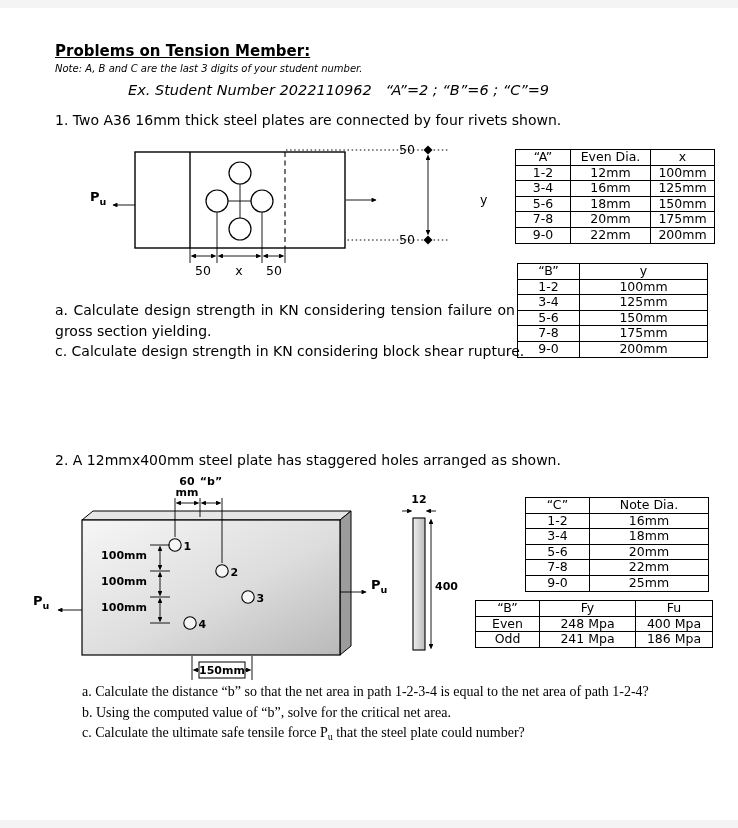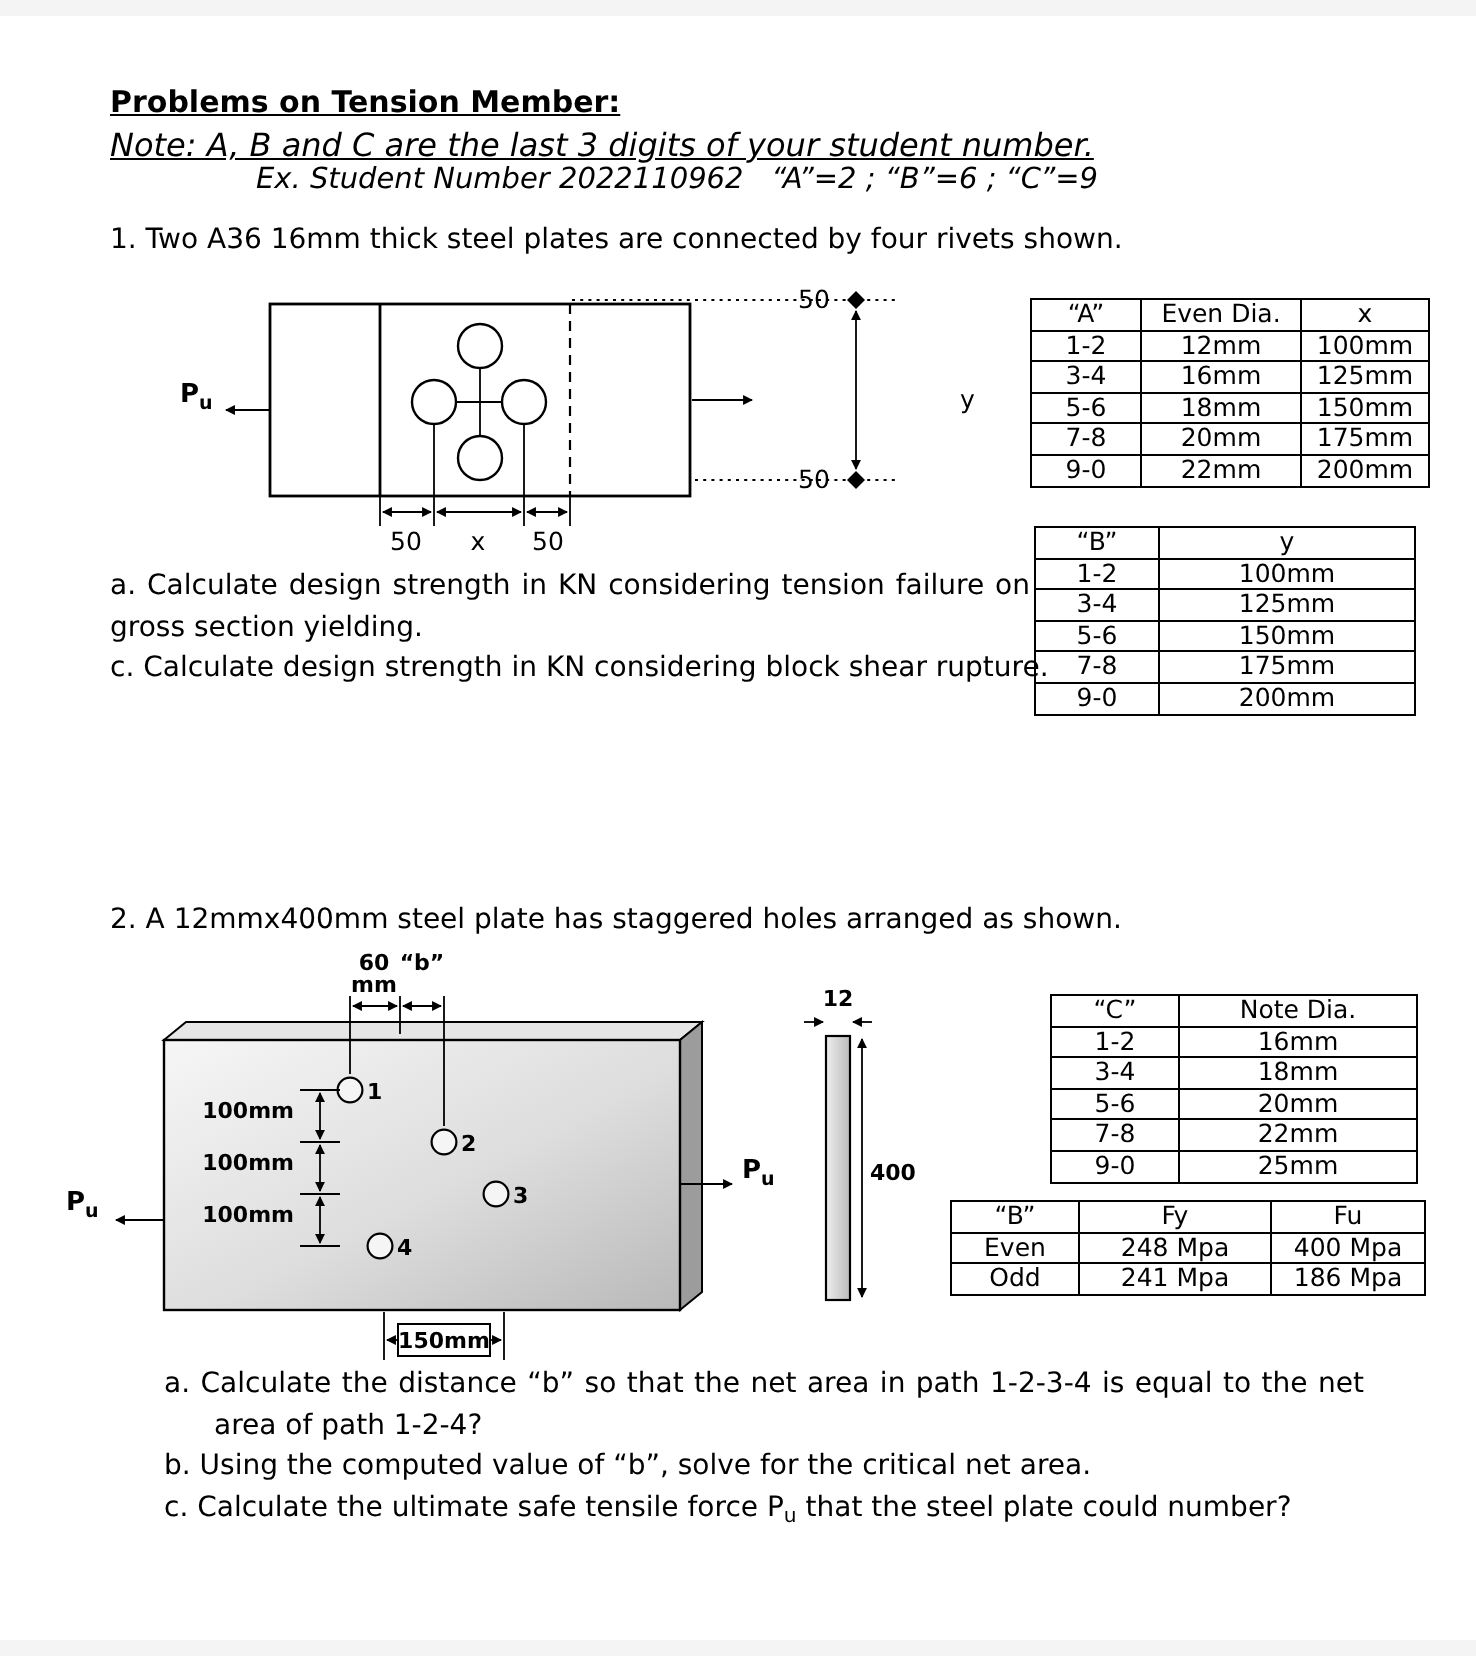--- a/index.html
+++ b/index.html
@@ -3,30 +3,30 @@
 <meta charset="utf-8">
 <style>
   html,body{margin:0;padding:0;background:#fff;}
   .page{position:relative;width:738px;height:828px;background:#fff;overflow:hidden;
         font-family:"DejaVu Sans","Liberation Sans",sans-serif;color:#000;}
   .edge{position:absolute;left:0;width:738px;height:8px;background:#f4f4f4;}
   .edge.top{top:0;} .edge.bottom{bottom:0;}
 
   .abs{position:absolute;margin:0;}
   .title{left:55px;top:42px;font-size:15px;font-weight:bold;text-decoration:underline;}
-  .note1{left:55px;top:63px;font-size:16px;font-style:italic;text-decoration:underline;}
+  .note1{left:55px;top:63px;font-size:10px;font-style:italic;}
   .note2{left:128px;top:82px;font-size:14.5px;font-style:italic;white-space:pre-wrap;}
   .p1s{left:55px;top:112px;font-size:14px;}
   .p2s{left:55px;top:452px;font-size:14px;}
 
-  .p1q{left:55px;top:283px;width:657px;font-size:14px;line-height:20.5px;}
+  .p1q{left:55px;top:300px;width:657px;font-size:14px;line-height:20.5px;}
   .p1q p{margin:0;}
   .p1q .narrow{width:460px;text-align:justify;}
   .p2q{left:82px;top:682px;width:600px;font-size:14px;line-height:20.7px;}
-  .p2q p{margin:0;}
+  .p2q p{margin:0;font-family:Liberation Serif, serif;}
   .p2q .hang{padding-left:25px;text-indent:-25px;text-align:justify;}
   .p2q .just{text-align:justify;}
   .subsc{font-size:0.72em;vertical-align:-0.28em;}
 
   table.tbl{position:absolute;border-collapse:collapse;table-layout:fixed;
             font-size:12.5px;background:#fff;}
   table.tbl th,table.tbl td{border:1px solid #000;text-align:center;padding:0 2px;
             font-weight:normal;line-height:14.6px;height:14.6px;overflow:hidden;}
   .t-rivet{left:515px;top:149px;width:199px;}
   .t-y{left:517px;top:263px;width:190px;}

